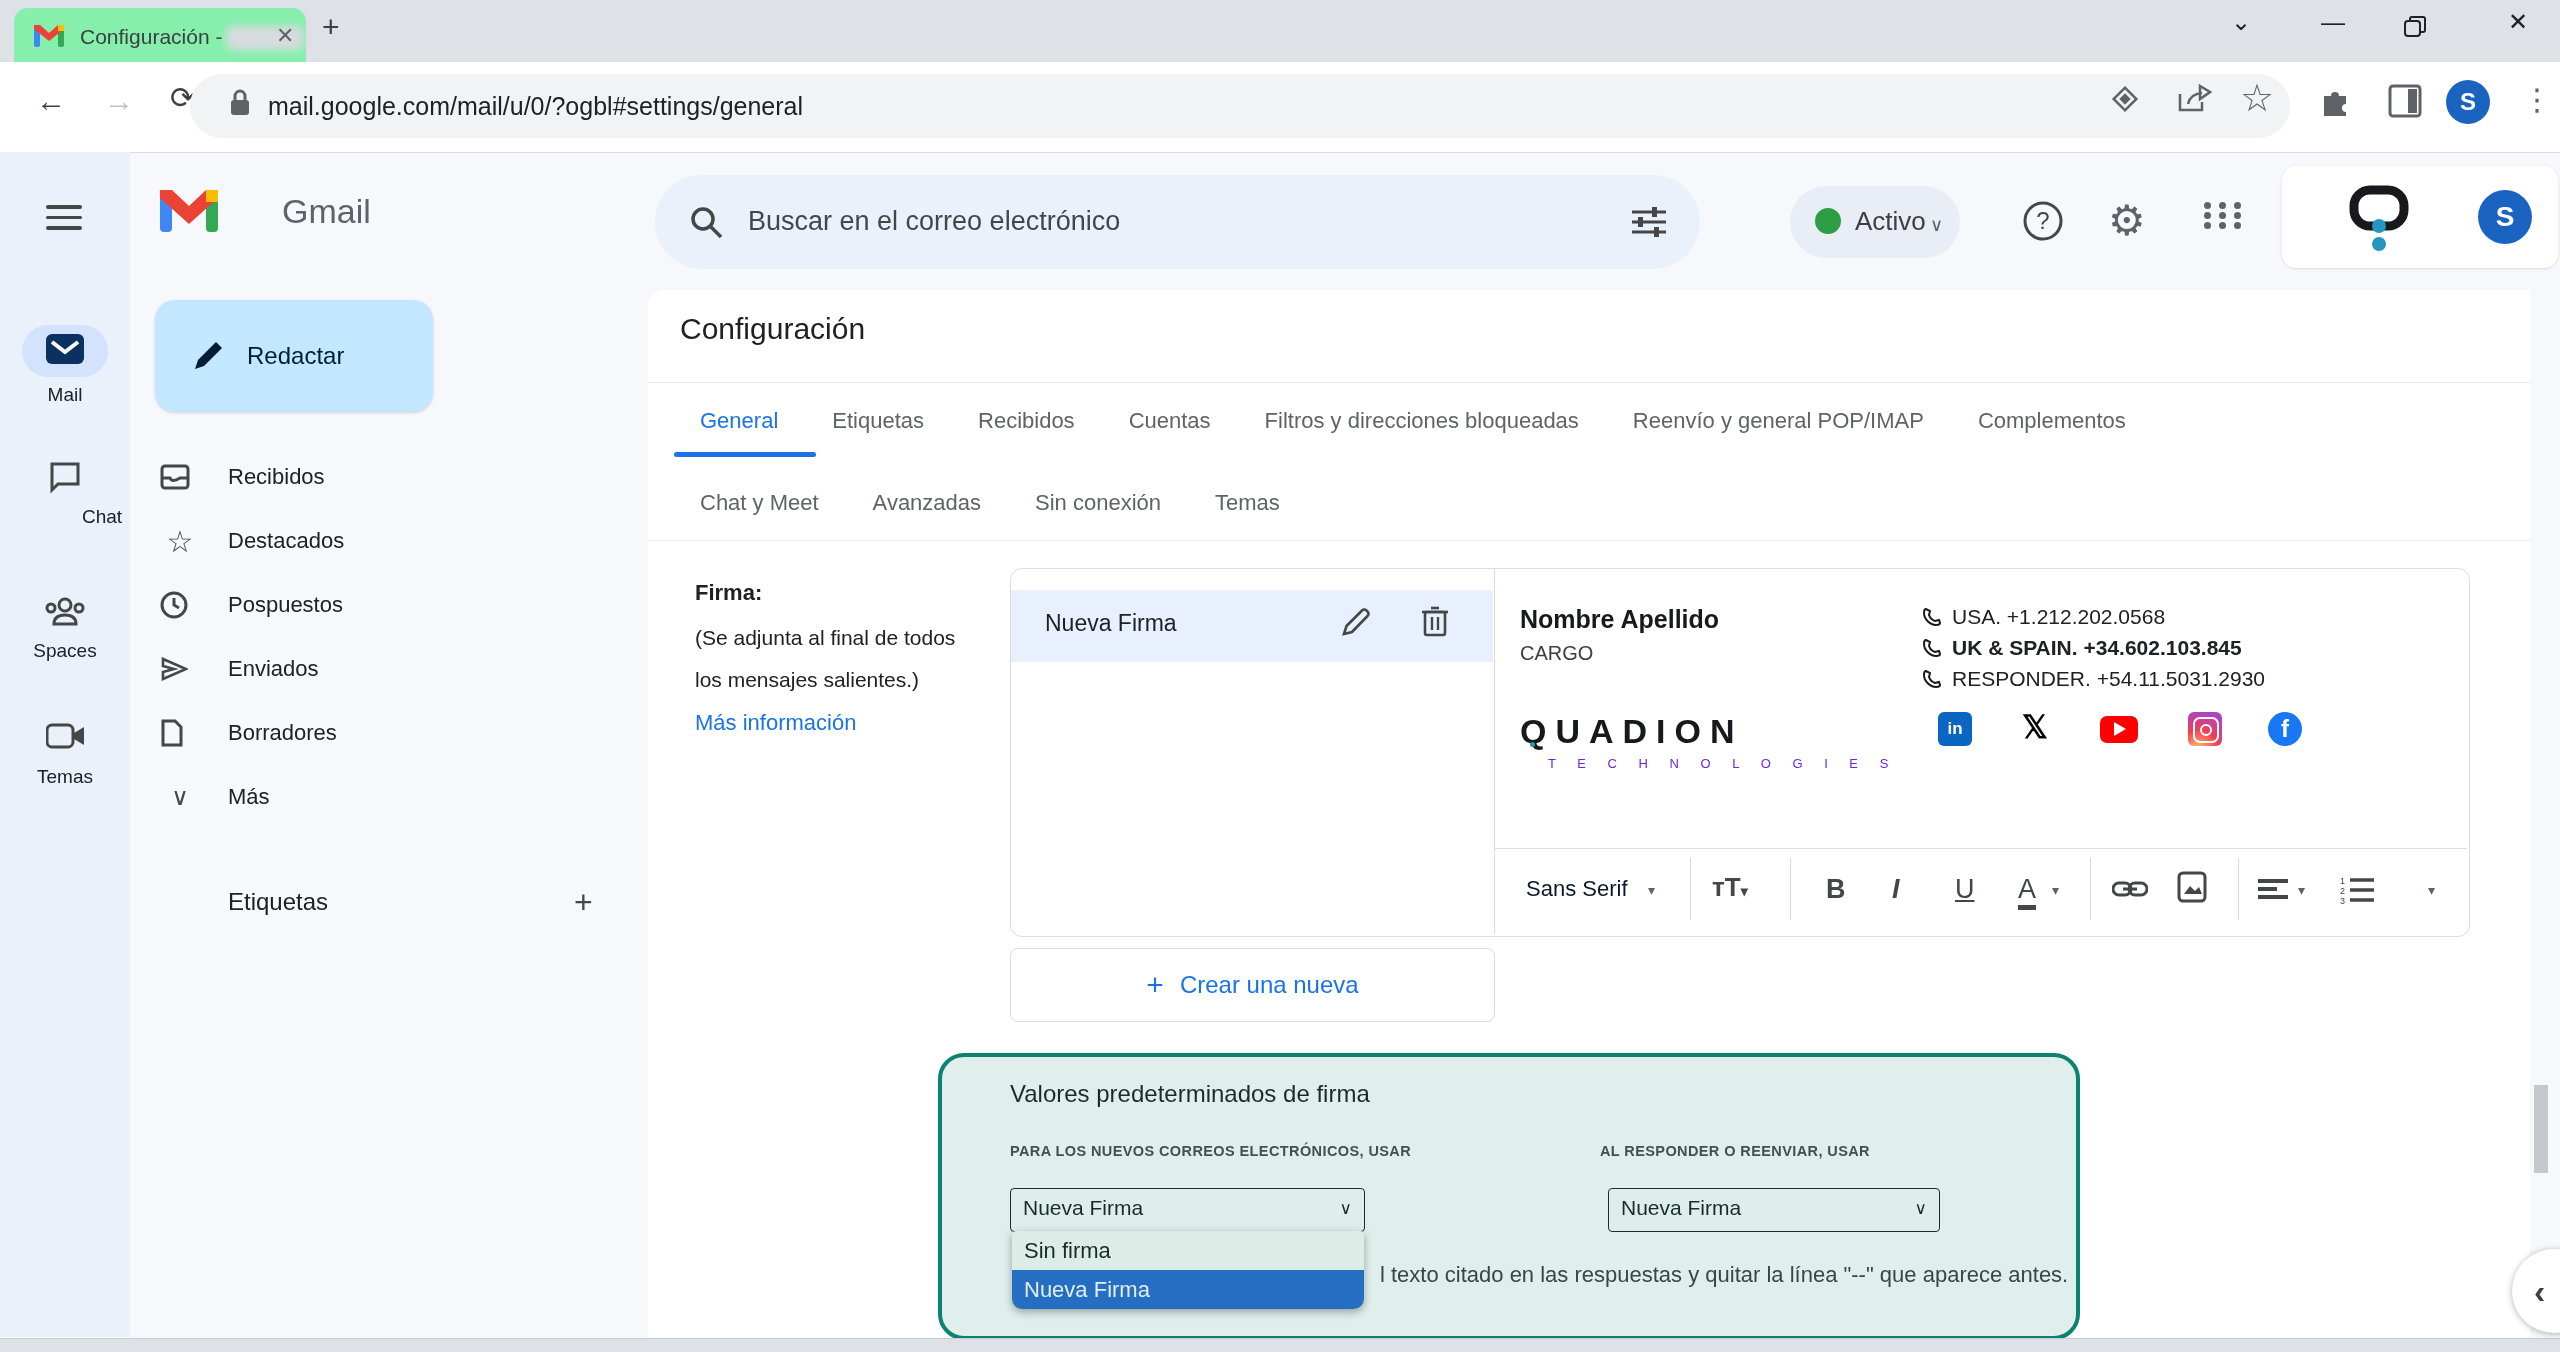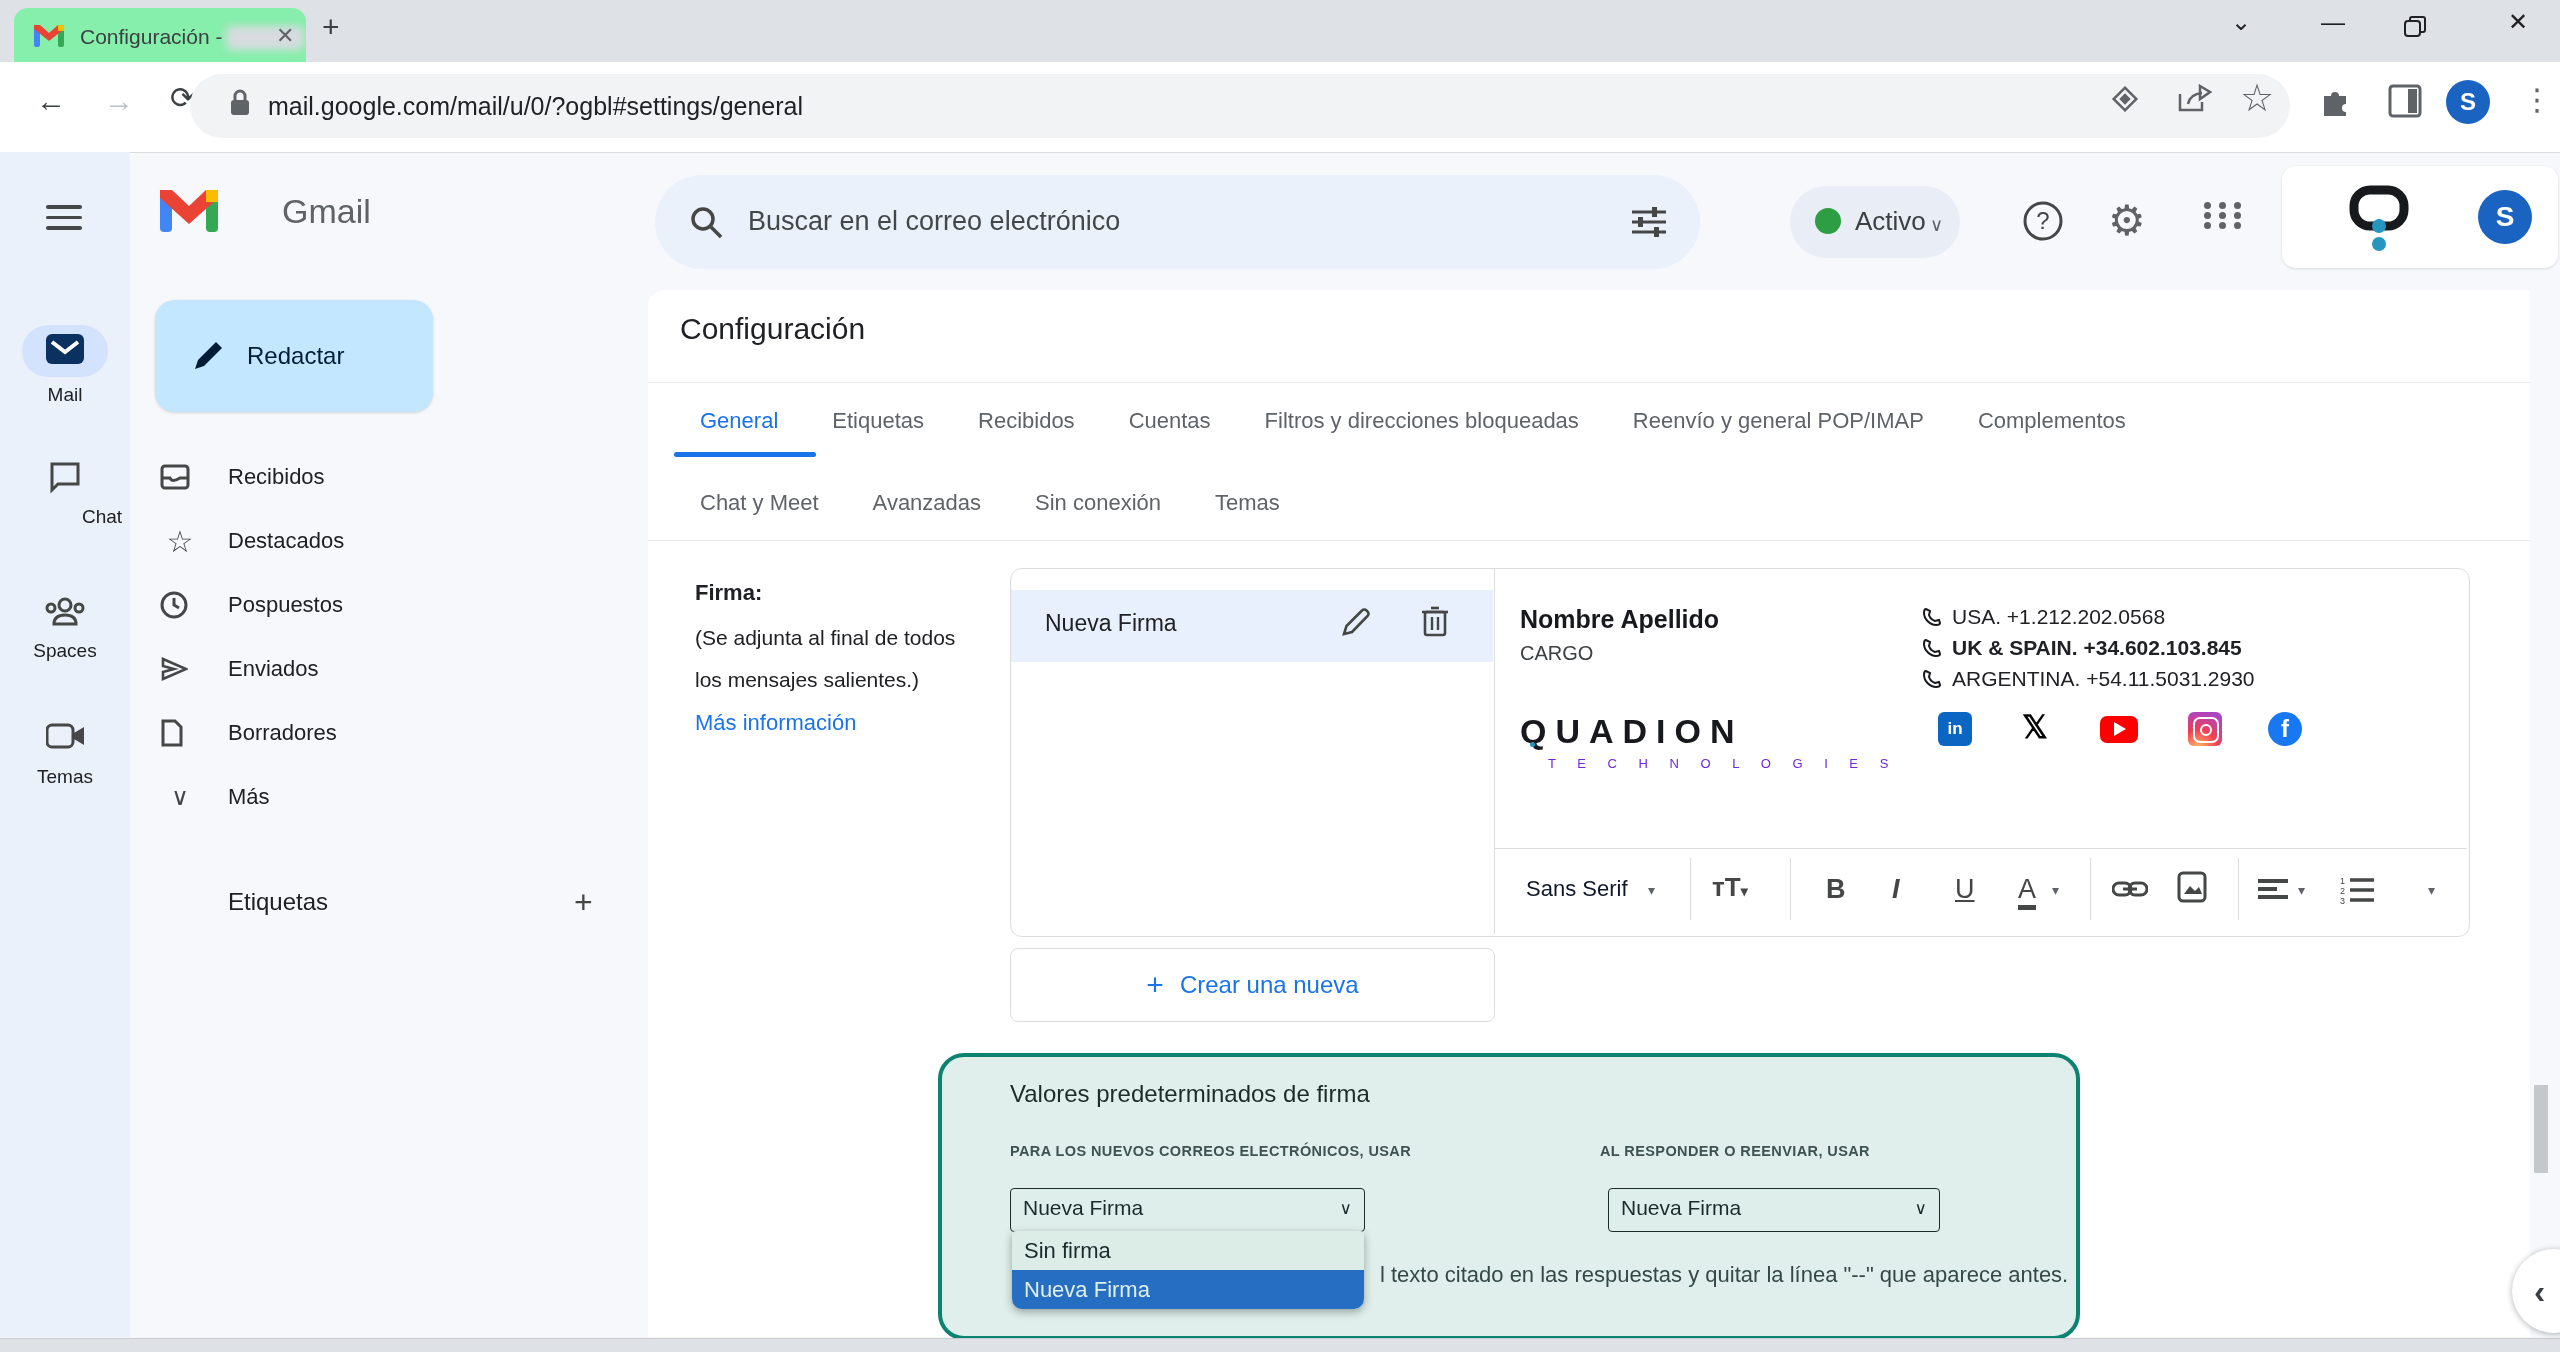--- a/index.html
+++ b/index.html
@@ -381,21 +381,21 @@
       </svg>
     </span>
   <span style="margin-left:10px;">UK &amp; SPAIN. +34.602.103.845</span>
 </div>
 <div class="i flex phrow" style="left:1922px;top:667px;">
   <span>
       <svg width="20" height="20" viewBox="0 0 20 20">
         <path d="M4 2 C2 2 2 4 2 6 c0 6 6 12 12 12 c2 0 4 0 4-2 l-1-3 -4 1 c-3-1 -5-3 -6-6 l1-4 z" fill="none" stroke="#17191c" stroke-width="2"></path>
       </svg>
     </span>
-  <span style="margin-left:10px;">ARGENTINA. +54.11.5031.2930</span>
+  <span style="margin-left:10px;">RESPONDER. +54.11.5031.2930</span>
 </div>
 
 <span class="i brand" style="left:1520px;top:712px;">QUADION</span>
 <span class="i" style="left:1530px;top:742px;width:5px;height:5px;border-radius:50%;background:#2596be;"></span>
 <span class="i brandsub" style="left:1548px;top:756px;">T E C H N O L O G I E S</span>
 
 <div class="i soc flex" style="left:1938px;top:712px;background:#0a66c2;justify-content:center;font-size:17px;">in</div>
 <div class="i" style="left:2022px;top:708px;font-size:32px;font-weight:bold;color:#000;">𝕏</div>
 <div class="i" style="left:2100px;top:716px;width:38px;height:27px;border-radius:7px;background:#ff0000;">
   <span style="position:absolute;left:14px;top:6px;width:0;height:0;border-left:12px solid #fff;border-top:7px solid transparent;border-bottom:7px solid transparent;"></span>

